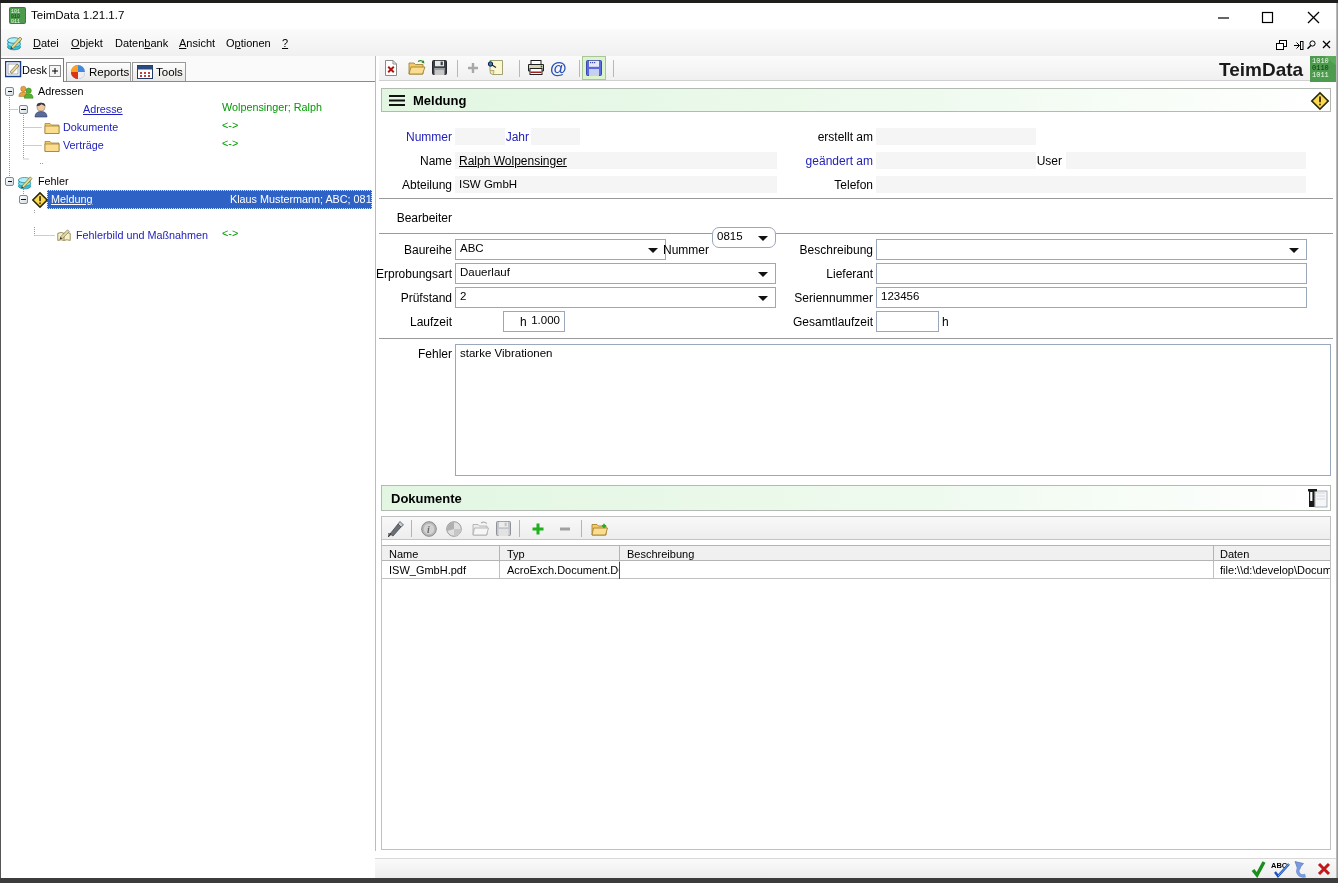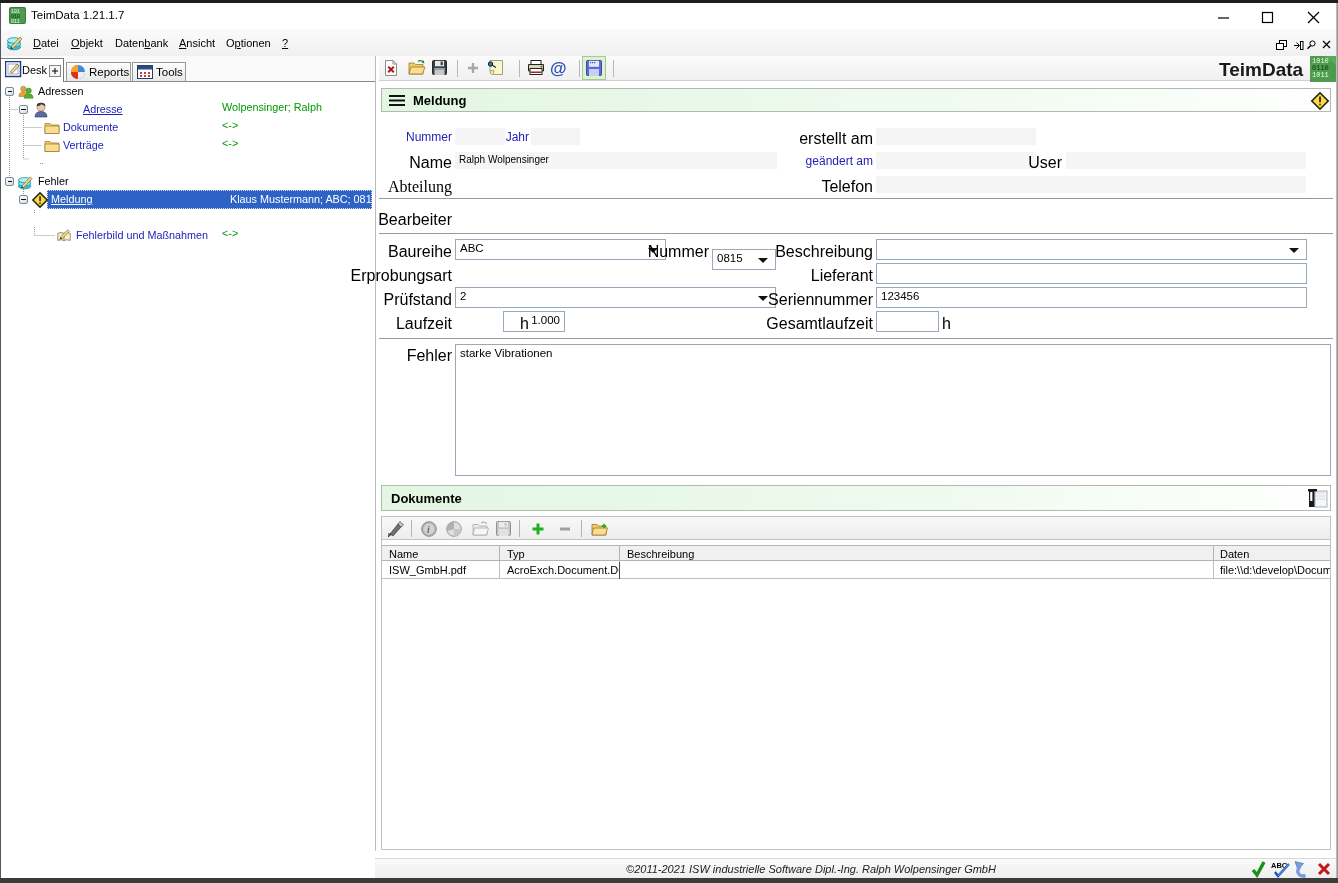--- a/index.html
+++ b/index.html
@@ -1,20 +1,20 @@
 <!DOCTYPE html>
 <html><head>
 <meta charset="utf-8">
 <style>
 * { margin:0; padding:0; box-sizing:border-box; }
 html,body { width:1338px; height:883px; overflow:hidden; background:#fff;
   font-family:"Liberation Sans", sans-serif; }
 #root { position:relative; width:1132px; height:883px; background:#fff; }
 .abs { position:absolute; }
-.lbl { position:absolute; font-size:16px; color:#000; white-space:nowrap; }
+.lbl { position:absolute; font-size:12px; color:#000; white-space:nowrap; }
 .blbl { position:absolute; font-size:12px; color:#2222bb; white-space:nowrap; }
 .field { position:absolute; background:#f5f5f5; height:17px; }
 .inp { position:absolute; background:#fff; border:1px solid #99a8ba; height:21px;
   font-size:11.5px; color:#000; padding:2px 4px; white-space:nowrap; overflow:hidden; }
 .combo { position:absolute; background:#fff; border:1px solid #99a8ba; height:21px;
   font-size:11.5px; color:#000; padding:2px 4px; white-space:nowrap; overflow:hidden; }
 .arrow { position:absolute; right:7px; top:8px; width:0; height:0;
   border-left:5px solid transparent; border-right:5px solid transparent;
   border-top:5px solid #111; }
 .treerow { position:absolute; left:0; width:372px; height:18px; font-size:10.8px;
@@ -316,46 +316,48 @@
     </div>
 
     <div class="blbl" style="right:886px;top:74px;">Nummer</div>
     <div class="field" style="left:76px;top:72px;width:50px;"></div>
     <div class="blbl" style="right:809px;top:74px;">Jahr</div>
     <div class="field" style="left:152px;top:72px;width:49px;"></div>
     <div class="lbl" style="right:465px;top:74px;">erstellt am</div>
     <div class="field" style="left:497px;top:72px;width:160px;"></div>
 
     <div class="lbl" style="right:886px;top:98px;">Name</div>
-    <div class="field" style="left:76px;top:96px;width:322px;padding:2px 4px;font-size:10px;">Ralph Wolpensinger</div>
+    <div class="field" style="left:76px;top:96px;width:322px;padding:2px 4px;font-size:12px;text-decoration:underline;">Ralph Wolpensinger</div>
     <div class="blbl" style="right:465px;top:98px;">geändert am</div>
     <div class="field" style="left:497px;top:96px;width:160px;"></div>
     <div class="lbl" style="right:276px;top:98px;">User</div>
     <div class="field" style="left:687px;top:96px;width:240px;"></div>
 
-    <div class="lbl" style="right:886px;top:122px;font-family:Liberation Serif, serif;">Abteilung</div>
+    <div class="lbl" style="right:886px;top:122px;">Abteilung</div>
+    <div class="field" style="left:76px;top:120px;width:322px;padding:2px 4px;font-size:11.5px;">ISW GmbH</div>
     <div class="lbl" style="right:465px;top:122px;">Telefon</div>
     <div class="field" style="left:497px;top:120px;width:430px;"></div>
 
     <div class="abs" style="left:0;top:142px;width:954px;height:1px;background:#9a9a9a;"></div>
 
     <div class="lbl" style="right:886px;top:155px;">Bearbeiter</div>
 
     <div class="abs" style="left:0;top:177px;width:954px;height:1px;background:#9a9a9a;"></div>
 
     <div class="lbl" style="right:886px;top:187px;">Baureihe</div>
     <div class="combo" style="left:76px;top:183px;width:211px;">ABC<span class="arrow"></span></div>
     <div class="lbl" style="right:629px;top:187px;">Nummer</div>
-    <div class="combo" style="left:333px;top:193px;width:64px;">0815<span class="arrow"></span></div>
+    <div class="combo" style="left:333px;top:171px;width:64px;border-radius:7px;">0815<span class="arrow"></span></div>
     <div class="lbl" style="right:465px;top:187px;">Beschreibung</div>
     <div class="combo" style="left:497px;top:183px;width:431px;">
         <span class="arrow"></span>
       </div>
 
     <div class="lbl" style="right:886px;top:211px;">Erprobungsart</div>
+    <div class="combo" style="left:76px;top:207px;width:321px;">Dauerlauf<span class="arrow"></span></div>
     <div class="lbl" style="right:465px;top:211px;">Lieferant</div>
     <div class="inp" style="left:497px;top:207px;width:431px;"></div>
 
     <div class="lbl" style="right:886px;top:235px;">Prüfstand</div>
     <div class="combo" style="left:76px;top:231px;width:321px;">2<span class="arrow"></span></div>
     <div class="lbl" style="right:465px;top:235px;">Seriennummer</div>
     <div class="inp" style="left:497px;top:231px;width:431px;">123456</div>
 
     <div class="lbl" style="right:886px;top:259px;">Laufzeit</div>
     <div class="inp" style="left:76px;top:255px;width:62px;text-align:right;margin-left:48px;">1.000</div>
@@ -443,21 +445,20 @@
         <div class="abs" style="left:125px;top:2px;font-size:11px;width:112px;overflow:hidden;white-space:nowrap;">AcroExch.Document.DOC</div>
         <div class="abs" style="left:838px;top:2px;font-size:11px;width:110px;overflow:hidden;white-space:nowrap;">file:\\d:\develop\Docum</div>
         <div class="abs" style="left:117px;top:0;width:1px;height:17px;background:#c0c0c0;"></div>
         <div class="abs" style="left:237px;top:0;width:1px;height:17px;background:#4a4a4a;"></div>
         <div class="abs" style="left:831px;top:0;width:1px;height:17px;background:#c0c0c0;"></div>
       </div>
     </div>
   </div>
 
   <div class="abs" style="left:375px;top:858px;width:963px;height:20px;background:linear-gradient(#fafafa,#eeeeee);border-top:1px solid #d8d8d8;">
-    <div class="abs" style="left:0;top:4px;width:872px;text-align:center;font-size:11px;font-style:italic;color:#222;">©2011-2021 ISW industrielle Software Dipl.-Ing. Ralph Wolpensinger GmbH</div>
     <svg class="abs" style="left:876px;top:1px" width="84" height="18" viewBox="0 0 84 18">
 
       <path d="M2 10 L6 15 L13 2" fill="none" stroke="#1a8f1a" stroke-width="3.4"></path>
 
       <text x="20" y="8" font-size="7.5" font-weight="bold" fill="#000" font-family="Liberation Sans">ABC</text>
       <path d="M24 12 L27 16 L38 4" fill="none" stroke="#1a50c0" stroke-width="2.4"></path>
       <path d="M27 16 L38 4" fill="none" stroke="#6fa8e8" stroke-width="1"></path>
 
       <polygon points="44,1.5 52.5,3.5 47,10" fill="#7a9ade" stroke="#4a6ab0" stroke-width="0.6"></polygon>
       <path d="M49 6.5 Q45.5 10 47.5 13.5 Q49.5 17 54.5 15.5" fill="none" stroke="#7a9ade" stroke-width="3.4"></path>

